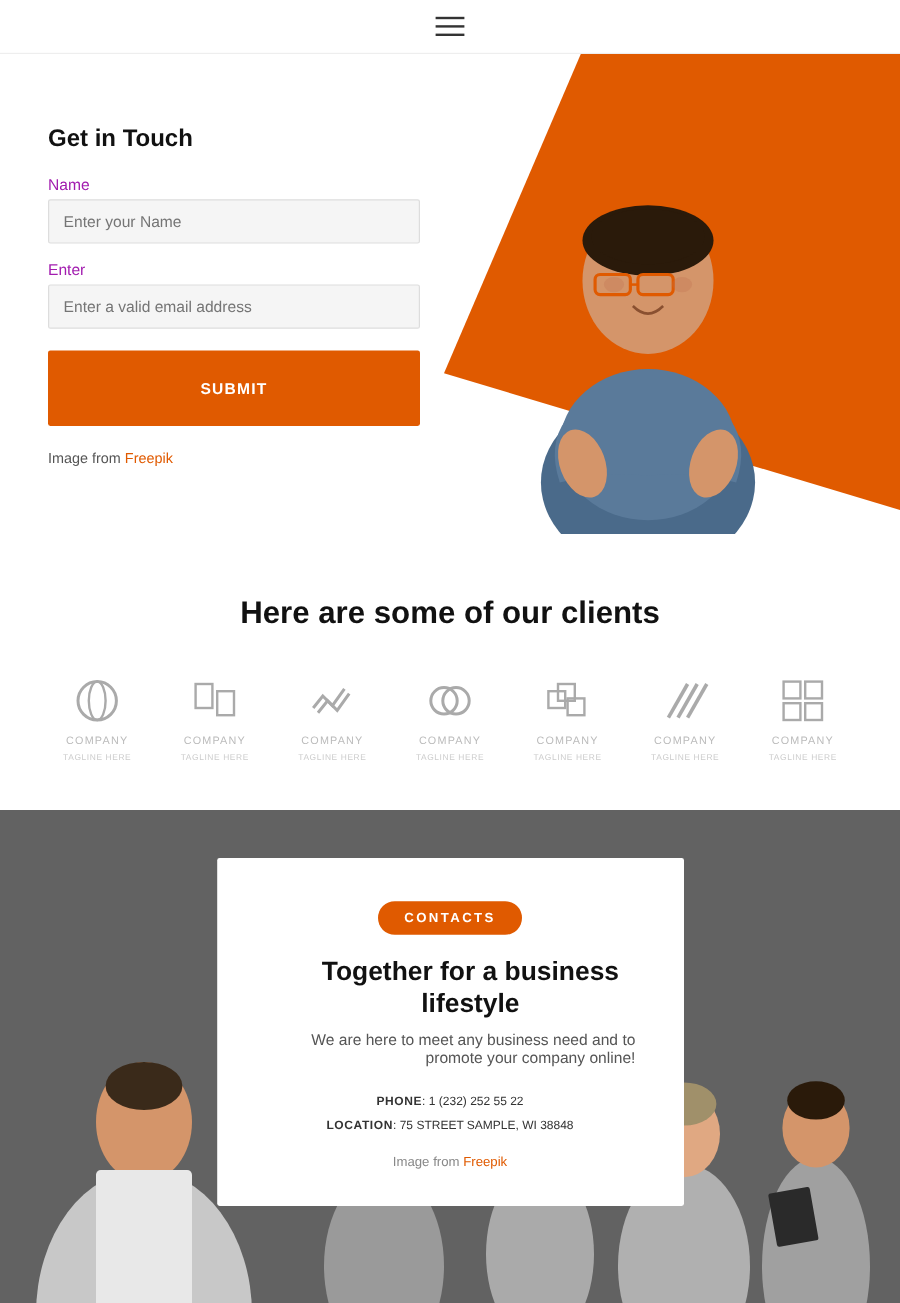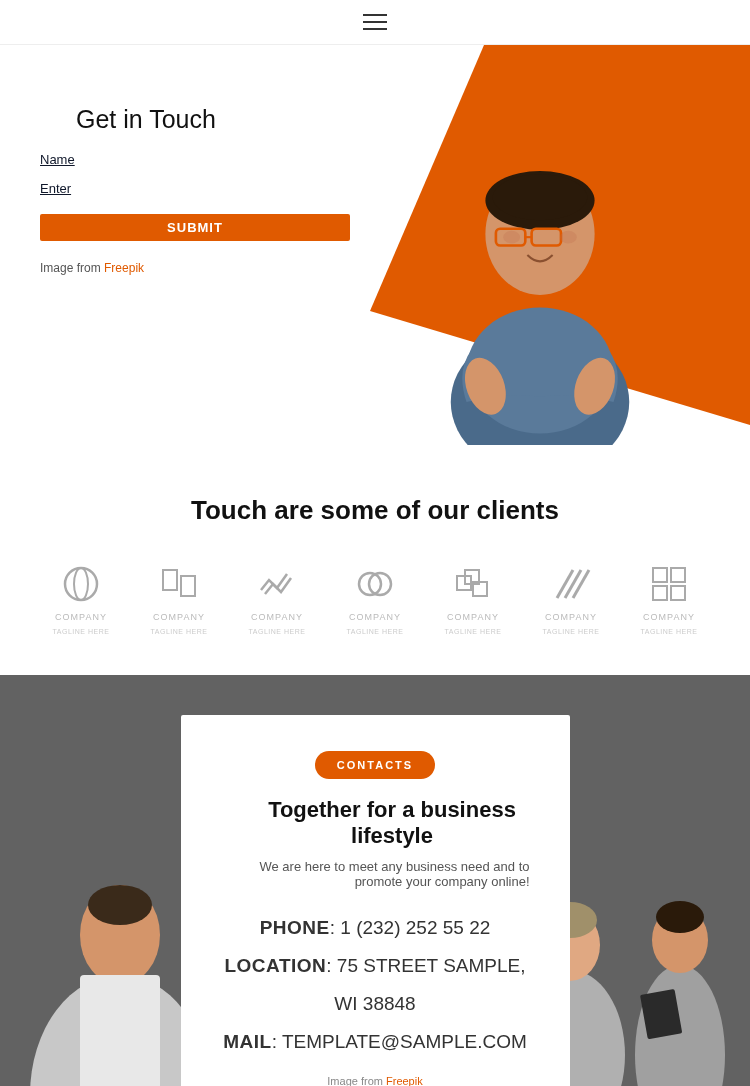--- a/index.html
+++ b/index.html
@@ -43,49 +43,47 @@
       clip-path: polygon(30% 0%, 100% 0%, 100% 100%, 0% 70%);
       background: #e05a00;
       z-index: 0;
     }
     .hero-content {
       position: relative;
       z-index: 2;
       max-width: 310px;
     }
     .hero-title {
-      font-size: 25px;
-      font-weight: 400;
+      font-size: 20px;
+      font-weight: 700;
       color: #111;
       margin-bottom: 18px;
-      margin-left: 36px;
     }
     .form-group {
       margin-bottom: 14px;
     }
     .form-label {
       font-size: 13px;
-      color: #0f172a;
+      color: #a21caf;
       display: block;
       margin-bottom: 5px;
-      text-decoration: underline;
     }
     .form-input {
       width: 100%;
       padding: 10px 12px;
       border: 1px solid #ddd;
       background: #f5f5f5;
       font-size: 13px;
       color: #999;
       outline: none;
       border-radius: 2px;
     }
     .submit-btn {
       width: 100%;
-      padding: 6px;
+      padding: 24px;
       background: #e05a00;
       color: #fff;
       border: none;
       font-size: 13px;
       font-weight: 700;
       letter-spacing: 1px;
       cursor: pointer;
       border-radius: 2px;
       margin-top: 4px;
     }
@@ -193,21 +191,21 @@
       margin-bottom: 10px;
       margin-left: 34px;
     }
     .contacts-subtext {
       font-size: 13px;
       color: #555;
       margin-bottom: 20px;
       text-align: right;
     }
     .contacts-info {
-      font-size: 19px;
+      font-size: 10px;
       color: #333;
       line-height: 2;
     }
     .contacts-info strong {
       font-weight: 700;
       text-transform: uppercase;
       letter-spacing: 0.5px;
     }
     .contacts-image-credit {
       margin-top: 14px;
@@ -261,36 +259,38 @@
       <ellipse cx="108" cy="325" rx="18" ry="28" fill="#d4956a" transform="rotate(-20,108,325)"></ellipse>
       <ellipse cx="212" cy="325" rx="18" ry="28" fill="#d4956a" transform="rotate(20,212,325)"></ellipse>
     </svg>
   </div>
 
   <div class="hero-content">
     <h1 class="hero-title">Get in Touch</h1>
 
     <div class="form-group">
       <label class="form-label">Name</label>
+      <input class="form-input" type="text" placeholder="Enter your Name" style="">
     </div>
 
     <div class="form-group">
       <label class="form-label">Enter</label>
+      <input class="form-input" type="email" placeholder="Enter a valid email address" style="">
     </div>
 
     <button class="submit-btn">SUBMIT</button>
 
     <p class="image-credit">
       <span>Image from </span><a href="#">Freepik</a>
     </p>
   </div>
 </section>
 
 <section class="clients-section">
-  <h2 class="clients-title">Touch are some of our clients</h2>
+  <h2 class="clients-title">Here are some of our clients</h2>
   <div class="clients-logos">
 
     <div class="client-logo">
       <svg viewBox="0 0 44 44" xmlns="http://www.w3.org/2000/svg">
         <circle cx="22" cy="22" r="16" fill="none" stroke="#aaa" stroke-width="2.5"></circle>
         <ellipse cx="22" cy="22" rx="7" ry="16" fill="none" stroke="#aaa" stroke-width="2"></ellipse>
       </svg>
       <span class="client-name">COMPANY</span>
       <span class="client-tagline">TAGLINE HERE</span>
     </div>
@@ -390,21 +390,18 @@
     <div class="contacts-badge">CONTACTS</div>
     <h2 class="contacts-heading">Together for a business lifestyle</h2>
     <p class="contacts-subtext">We are here to meet any business need and to promote your company online!</p>
     <div class="contacts-info">
       <div>
         <strong>PHONE</strong>: <span>1 (232) 252 55 22</span>
       </div>
       <div>
         <strong>LOCATION</strong>: <span>75 STREET SAMPLE, WI 38848</span>
       </div>
-      <div>
-        <strong>MAIL</strong>: <span>TEMPLATE@SAMPLE.COM</span>
-      </div>
     </div>
     <p class="contacts-image-credit">
       <span>Image from </span><a href="#">Freepik</a>
     </p>
   </div>
 </section>
 
 </body></html>

